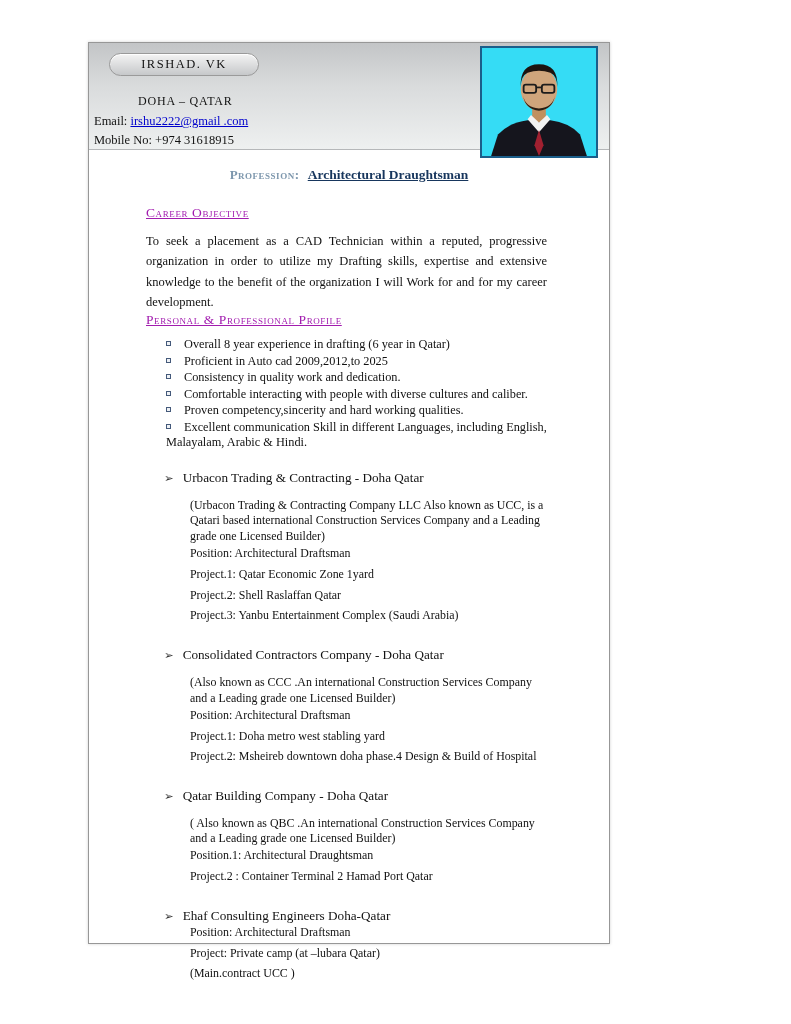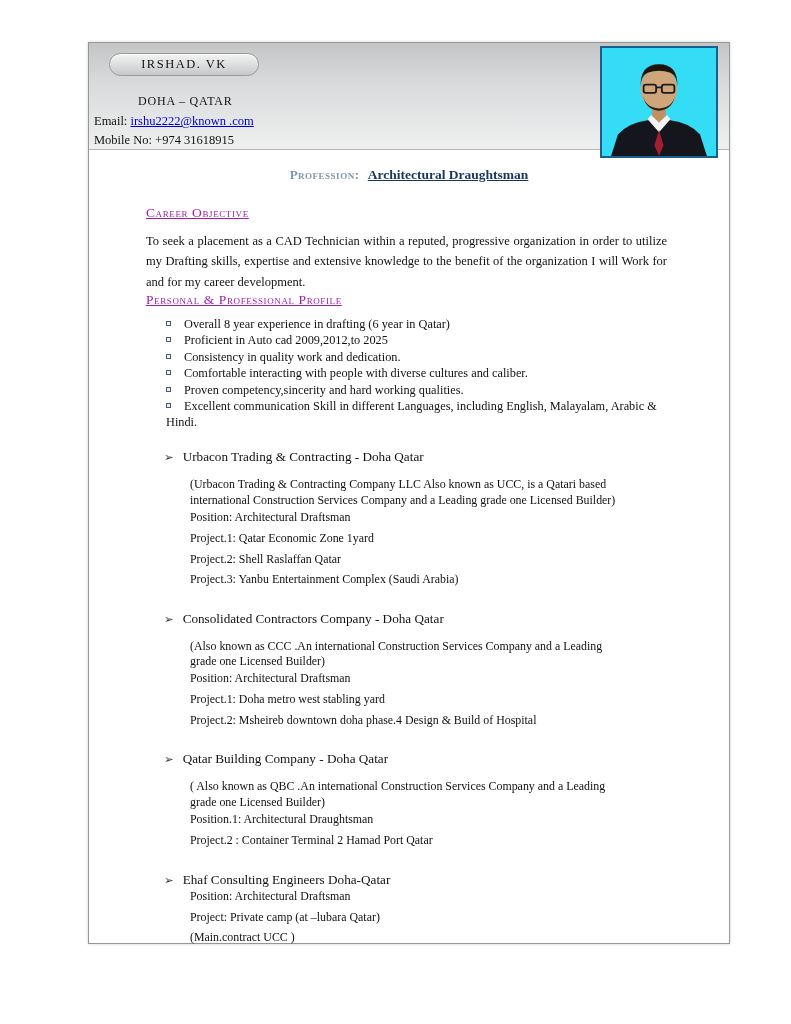--- a/index.html
+++ b/index.html
@@ -6,21 +6,21 @@
   html, body { margin: 0; padding: 0; }
   body {
     width: 791px; height: 1024px;
     background: #ffffff;
     font-family: "Liberation Serif", serif;
     position: relative;
     color: #1a1a1a;
   }
   .doc {
     position: absolute; left: 88px; top: 42px;
-    width: 642px; height: 902px;
+    width: 522px; height: 902px;
     background: #fff;
     border: 1px solid #979797;
     box-shadow: 0 0 3px rgba(0,0,0,0.18);
   }
   
   .hdr {
     position: relative; height: 107px;
     background: linear-gradient(180deg, #c3c5c7 0%, #d9dbdc 40%, #eef0f0 100%);
     border-bottom: 1px solid #b5b7b9;
   }
@@ -103,21 +103,21 @@
 </head>
 <body>
 
 <div class="doc">
 
   <div class="hdr">
     <div class="name-pill">IRSHAD. VK</div>
     <div class="location">DOHA – QATAR</div>
     <div class="email-line">
       <span>Email:</span>
-      <a class="email-link">irshu2222@known .com</a>
+      <a class="email-link">irshu2222@gmail .com</a>
     </div>
     <div class="mobile-line">Mobile No: +974 31618915</div>
     <div class="photo">
       <svg viewBox="0 0 100 100" preserveAspectRatio="none">
         <rect width="100" height="100" fill="#35dcf5"></rect>
         <path d="M8 100 L14 80 Q24 69 40 67 L60 67 Q76 69 86 80 L92 100 Z" fill="#15151d"></path>
         <rect x="44" y="54" width="12" height="15" fill="#c0905f"></rect>
         <ellipse cx="50" cy="38" rx="16" ry="20" fill="#cfa57c"></ellipse>
         <path d="M34 36 Q33 15 50 15 Q67 15 66 36 Q66 26 60 23 Q50 19 40 23 Q34 26 34 36 Z" fill="#1c1410"></path>
         <path d="M36 44 Q38 57 50 58 Q62 57 64 44 Q62 55 50 56 Q38 55 36 44 Z" fill="#2a1d12"></path>

